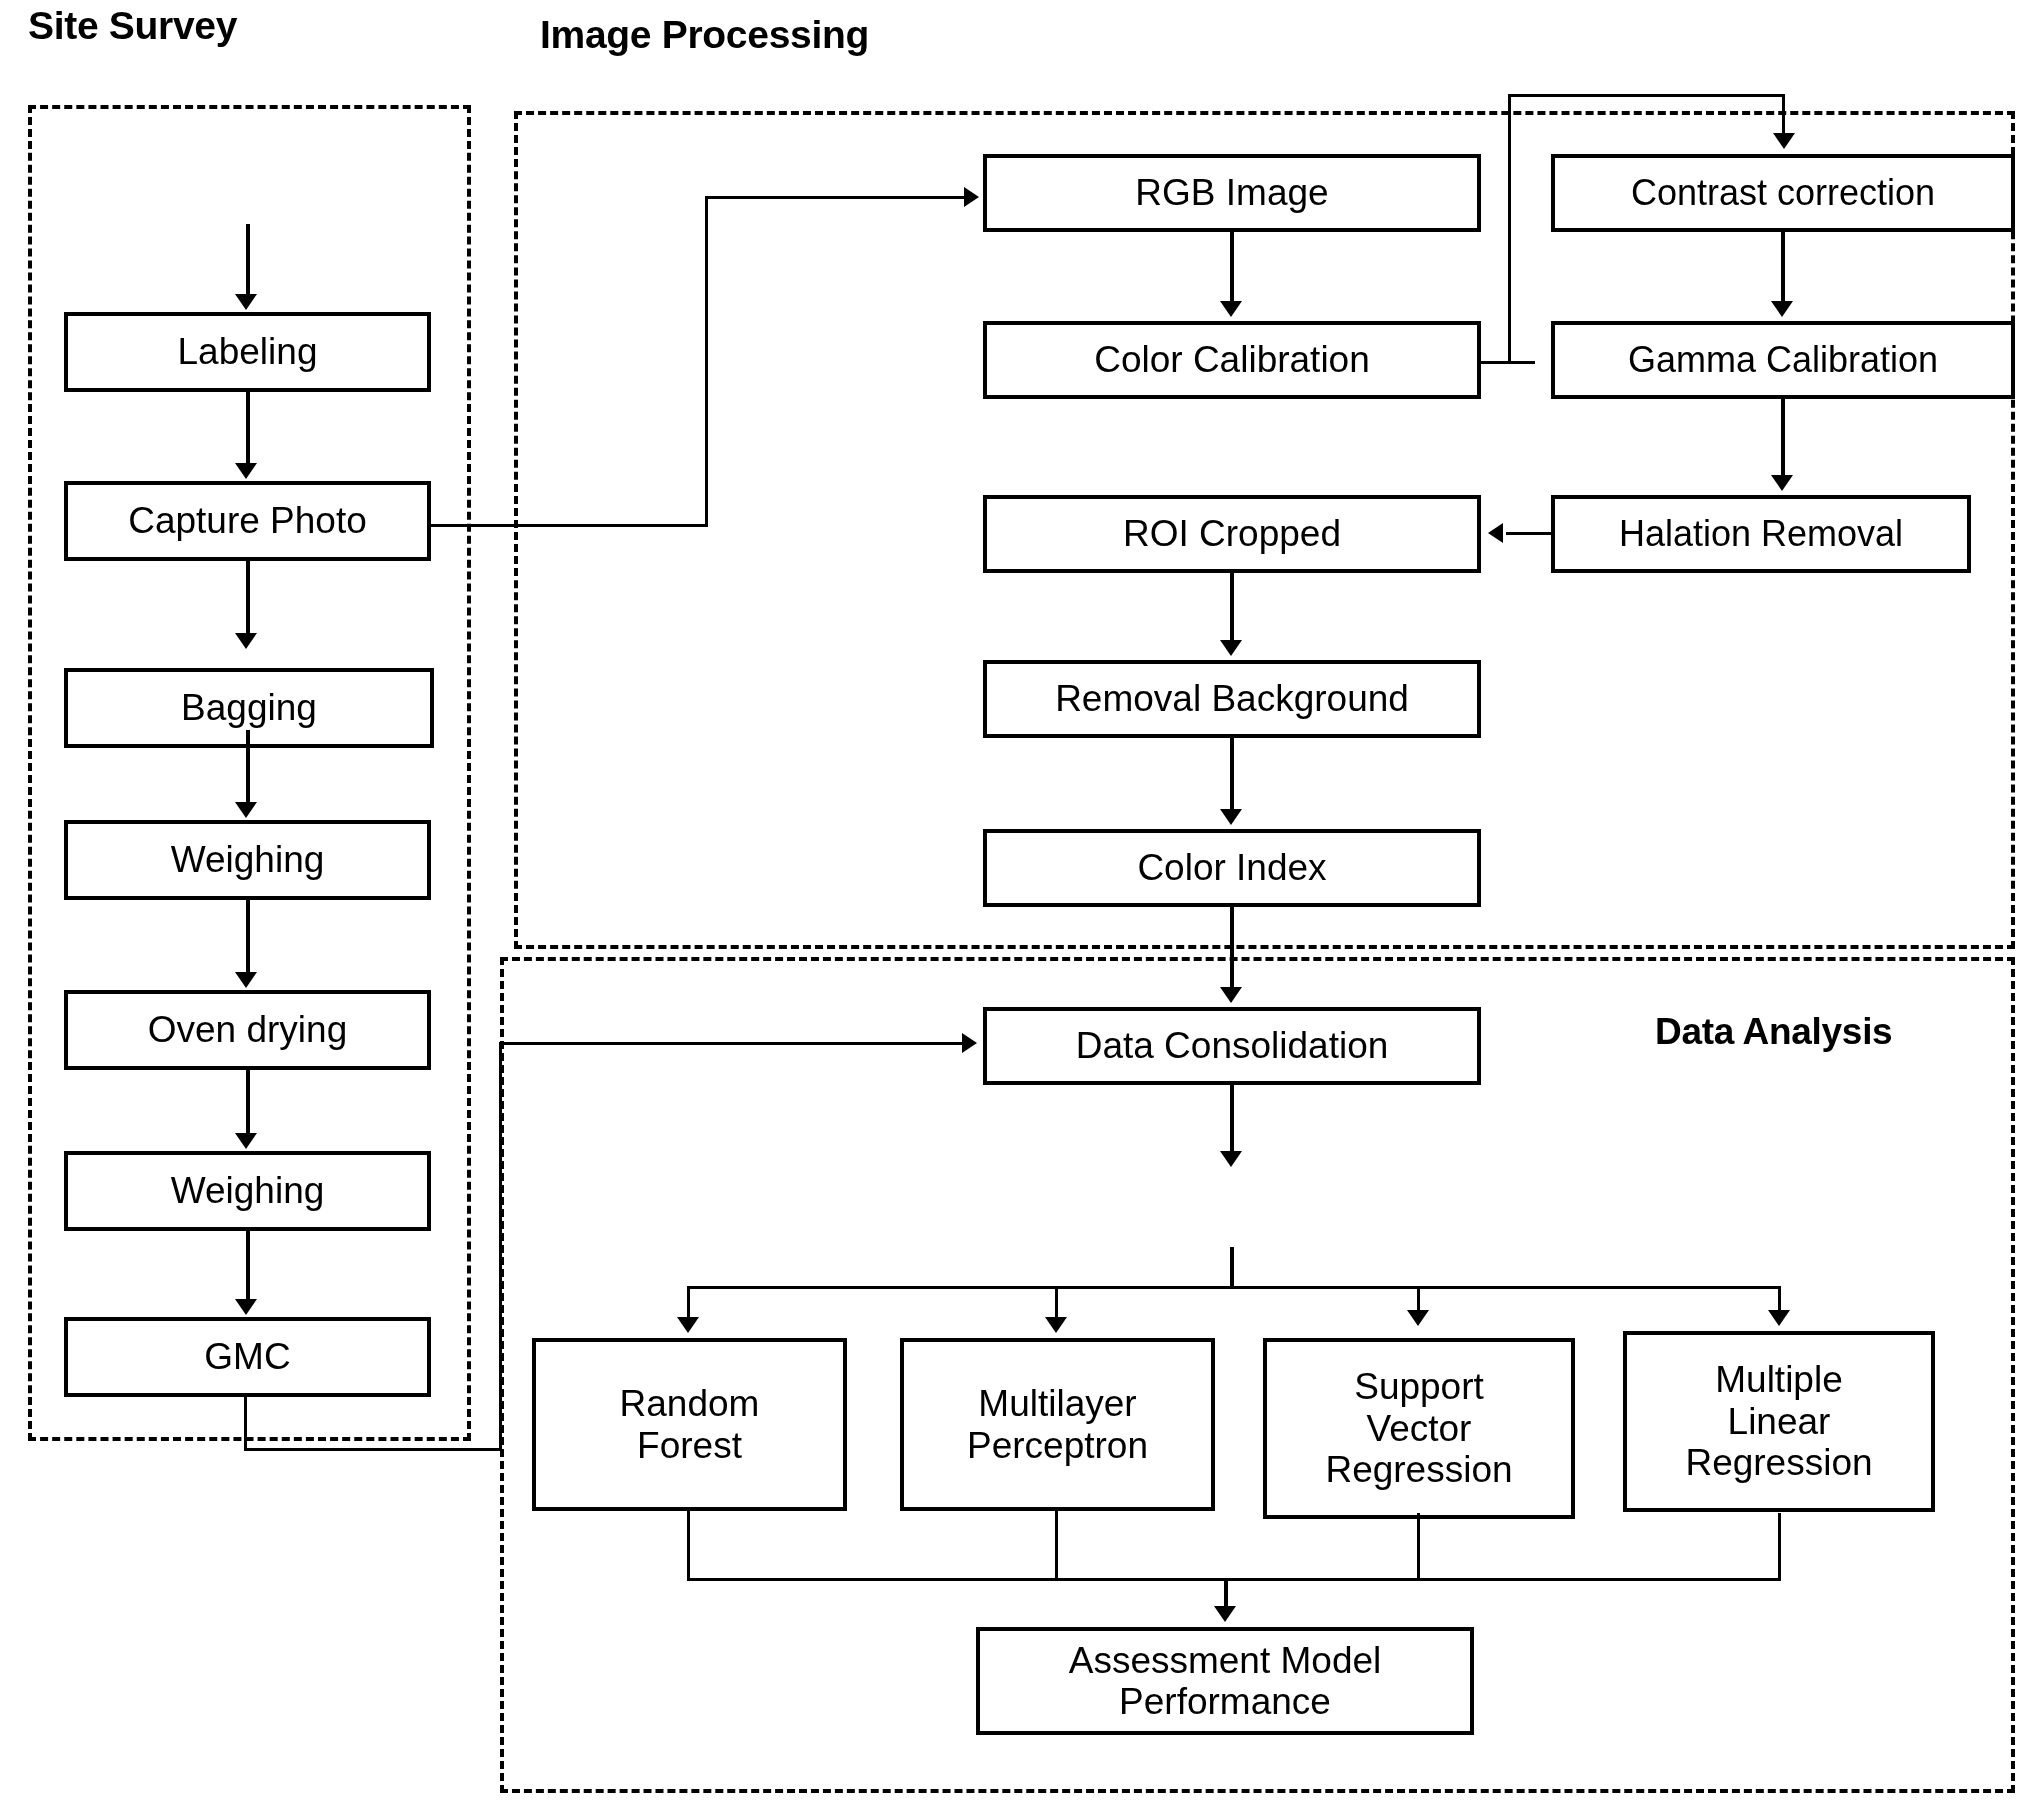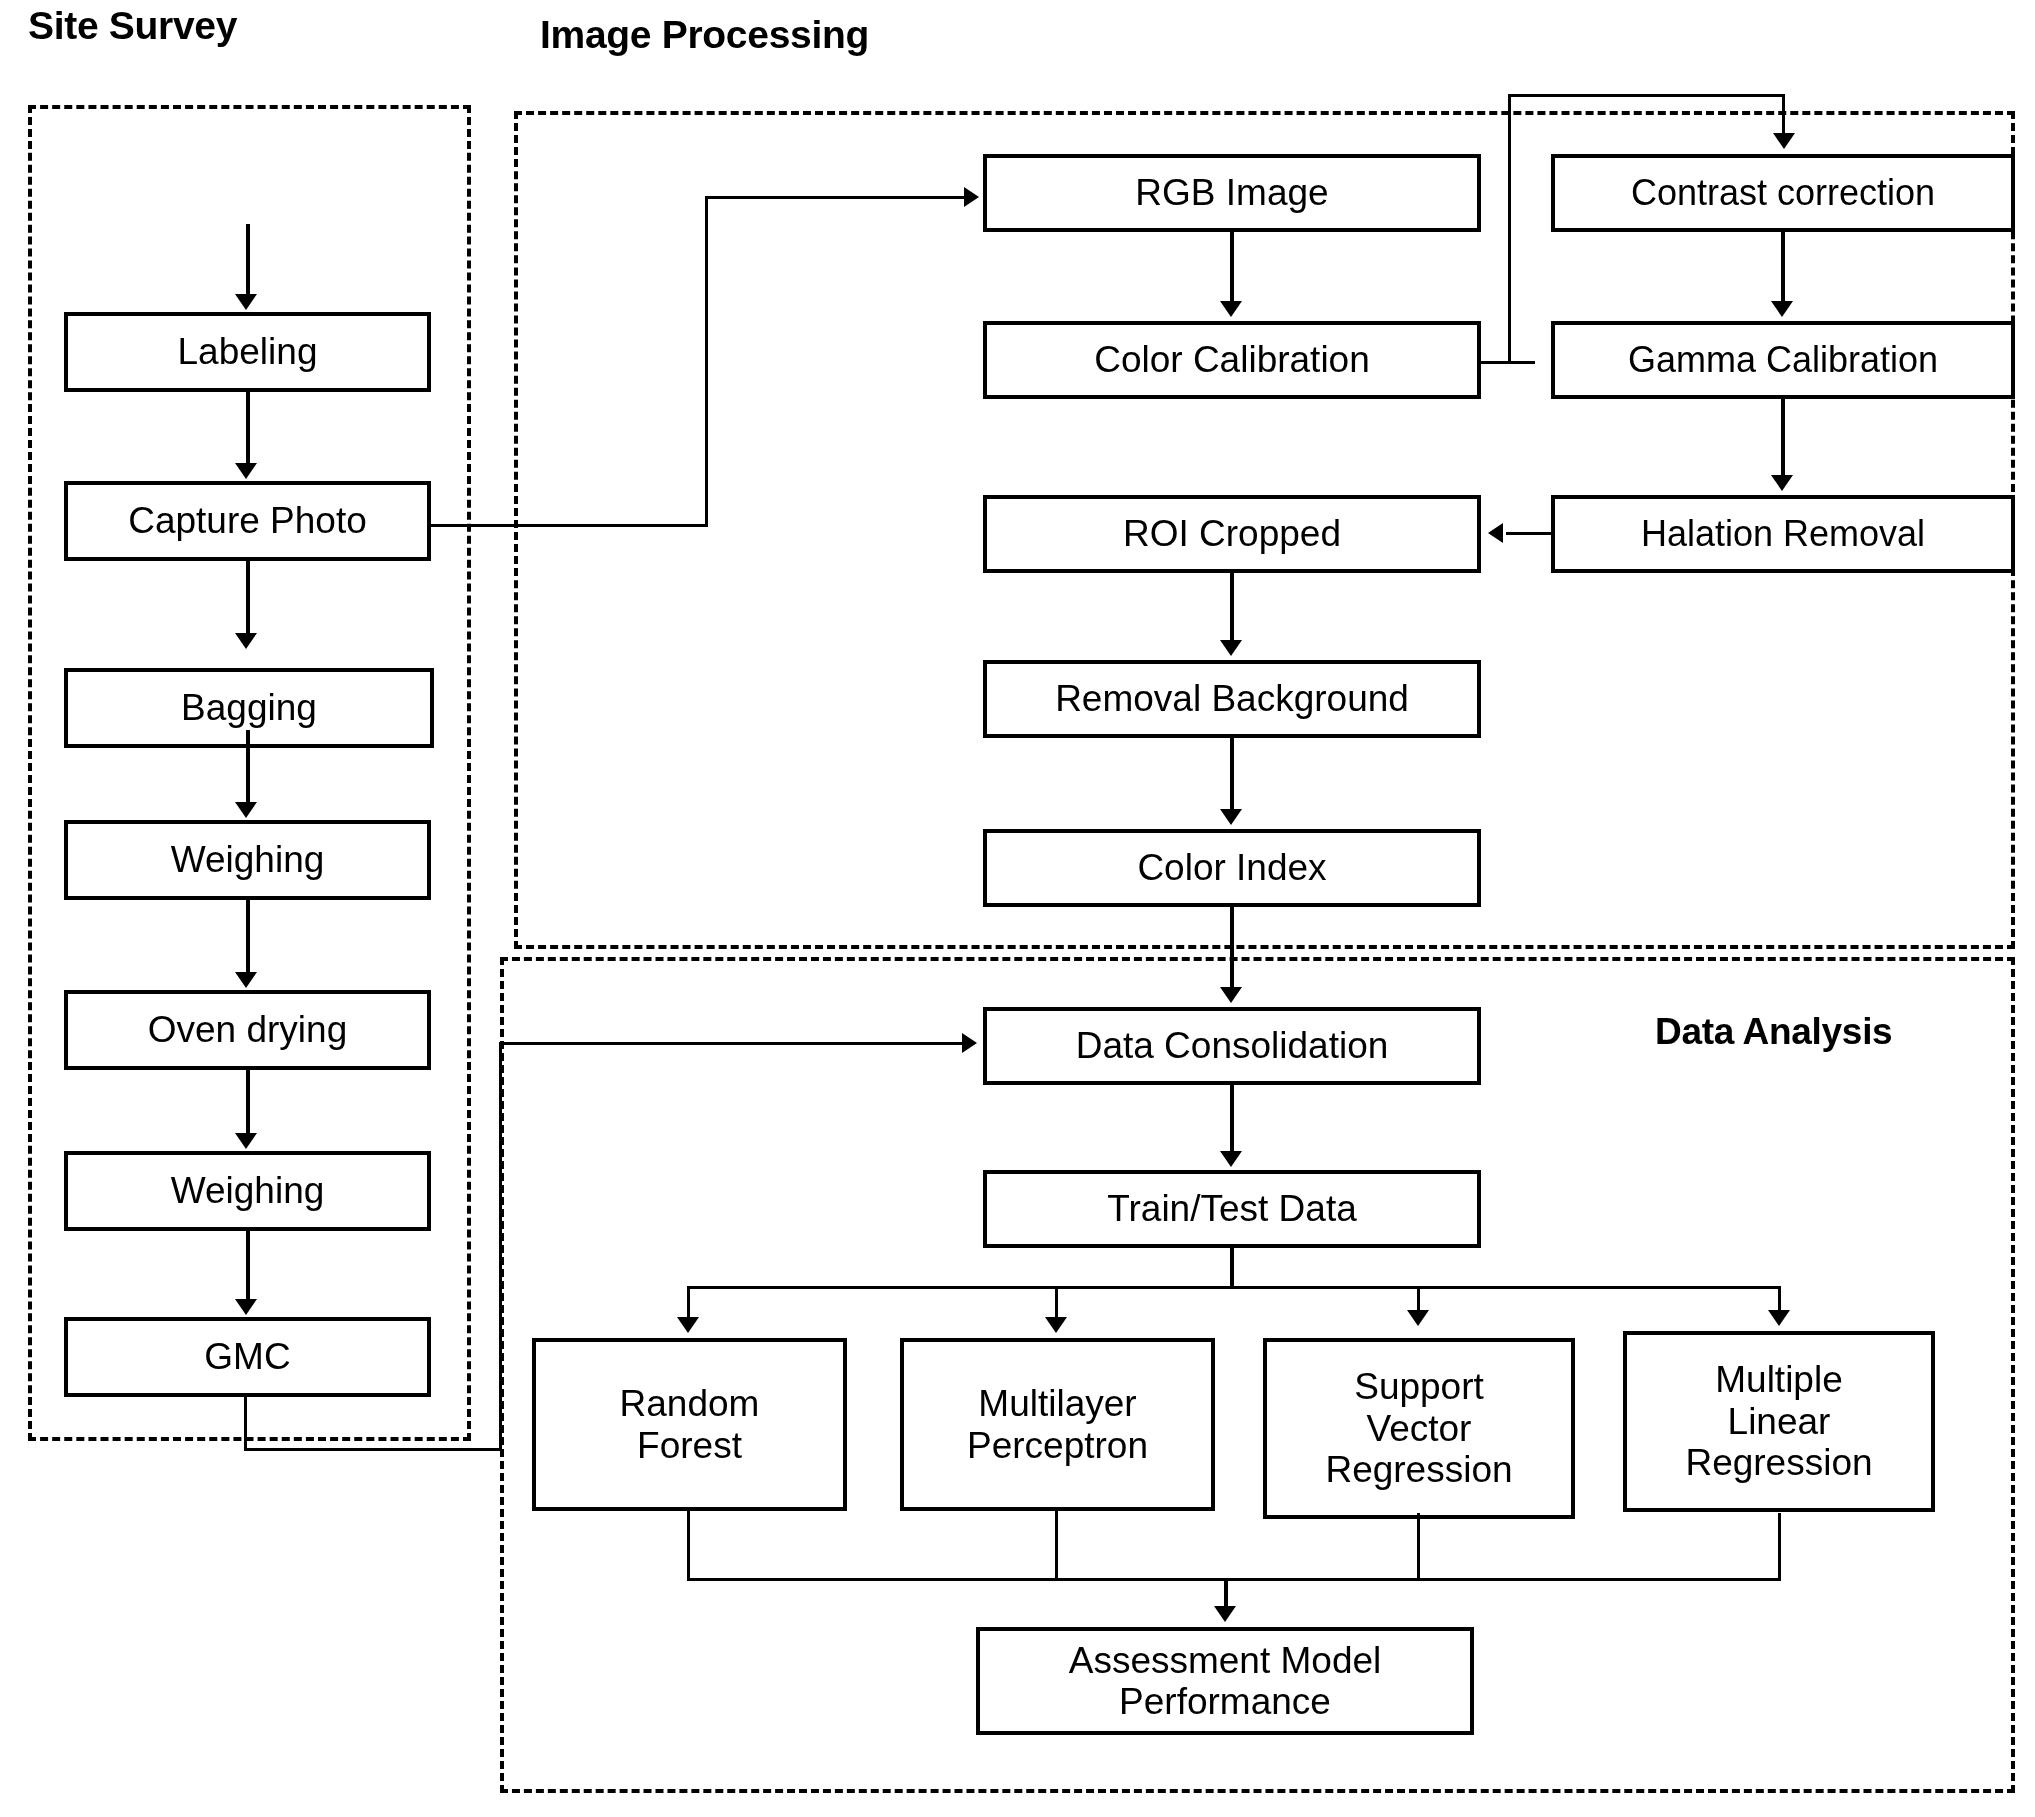--- a/index.html
+++ b/index.html
@@ -146,21 +146,21 @@
   <div class="node" style="left:983px; top:829px; width:498px; height:78px; font-size:37px;">
     <span>Color Index</span>
   </div>
 
   <div class="node" style="left:1551px; top:154px; width:464px; height:78px; font-size:36px;">
     <span>Contrast correction</span>
   </div>
   <div class="node" style="left:1551px; top:321px; width:464px; height:78px; font-size:36px;">
     <span>Gamma Calibration</span>
   </div>
-  <div class="node" style="left:1551px; top:495px; width:464px; height:78px; font-size:36px;">
+  <div class="node" style="left:1551px; top:495px; width:420px; height:78px; font-size:36px;">
     <span>Halation Removal</span>
   </div>
 
   <div class="ln thin h" style="left:431px; top:524px; width:277px;"></div>
   <div class="ln thin v" style="left:705px; top:196px; height:331px;"></div>
   <div class="ln thin h" style="left:705px; top:196px; width:262px;"></div>
   <div class="arrow-right" style="left:964px; top:187px;"></div>
 
   <div class="ln v" style="left:1230px; top:231px; height:71px;"></div>
   <div class="arrow-down" style="left:1220px; top:301px;"></div>
@@ -182,23 +182,20 @@
 
   <div class="ln v" style="left:1230px; top:573px; height:69px;"></div>
   <div class="arrow-down" style="left:1220px; top:640px;"></div>
 
   <div class="ln v" style="left:1230px; top:737px; height:73px;"></div>
   <div class="arrow-down" style="left:1220px; top:809px;"></div>
 
   <div class="node" style="left:983px; top:1007px; width:498px; height:78px; font-size:37px;">
     <span>Data Consolidation</span>
   </div>
-  <div class="node" style="left:983px; top:1170px; width:498px; height:78px; font-size:37px;">
-    <span>Train/Test Data</span>
-  </div>
 
   <div class="node" style="left:532px; top:1338px; width:315px; height:173px; font-size:37px; flex-direction:column;">
     <span>Random</span>
     <span>Forest</span>
   </div>
 
   <div class="node" style="left:900px; top:1338px; width:315px; height:173px; font-size:37px; flex-direction:column;">
     <span>Multilayer</span>
     <span>Perceptron</span>
   </div>

